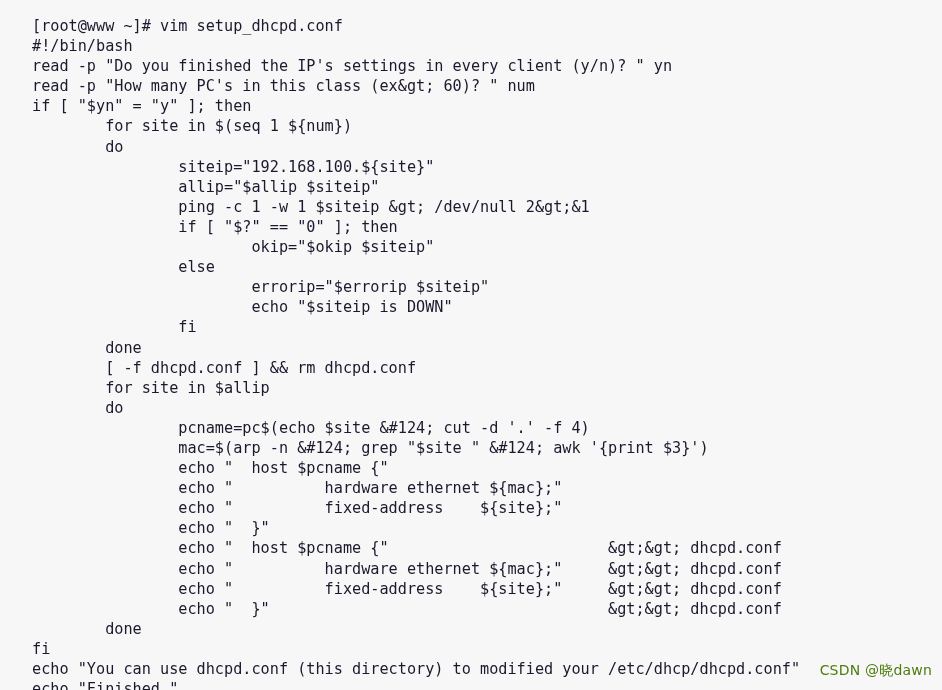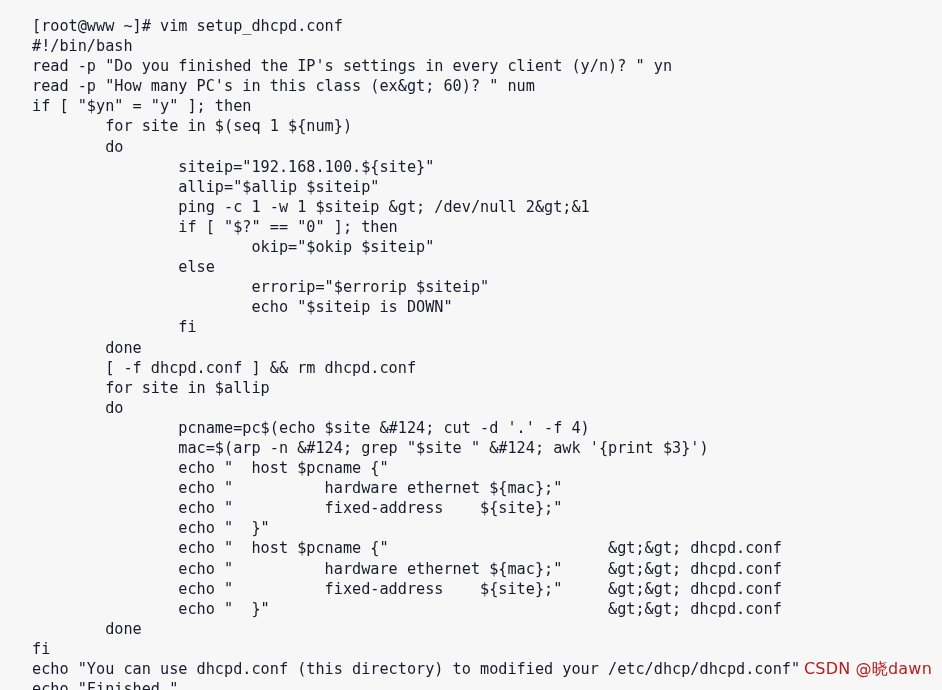--- a/index.html
+++ b/index.html
@@ -40,22 +40,22 @@
     font-family: "DejaVu Sans Mono", "Liberation Mono", monospace;
     font-size: 15.2px;
     line-height: 20.1px;
     color: #1a1a2e;
   }
   #watermark {
     position: absolute;
     right: 10px;
     bottom: 10px;
     font-family: "DejaVu Sans", "Liberation Sans", sans-serif;
-    font-size: 16px;
-    color: #b91c1c;
+    font-size: 14px;
+    color: #4d7c0f;
     white-space: nowrap;
     letter-spacing: 0.2px;
   }
 </style>
 </head>
 <body>
 
 <div id="terminal">
   <pre class="code-block" id="code"><span class="code-line">[root@www ~]# vim setup_dhcpd.conf</span><span class="code-line">#!/bin/bash</span><span class="code-line">read -p "Do you finished the IP's settings in every client (y/n)? " yn</span><span class="code-line">read -p "How many PC's in this class (ex&amp;gt; 60)? " num</span><span class="code-line">if [ "$yn" = "y" ]; then</span><span class="code-line">        for site in $(seq 1 ${num})</span><span class="code-line">        do</span><span class="code-line">                siteip="192.168.100.${site}"</span><span class="code-line">                allip="$allip $siteip"</span><span class="code-line">                ping -c 1 -w 1 $siteip &amp;gt; /dev/null 2&amp;gt;&amp;1</span><span class="code-line">                if [ "$?" == "0" ]; then</span><span class="code-line">                        okip="$okip $siteip"</span><span class="code-line">                else</span><span class="code-line">                        errorip="$errorip $siteip"</span><span class="code-line">                        echo "$siteip is DOWN"</span><span class="code-line">                fi</span><span class="code-line">        done</span><span class="code-line">        [ -f dhcpd.conf ] &amp;&amp; rm dhcpd.conf</span><span class="code-line">        for site in $allip</span><span class="code-line">        do</span><span class="code-line">                pcname=pc$(echo $site &amp;#124; cut -d '.' -f 4)</span><span class="code-line">                mac=$(arp -n &amp;#124; grep "$site " &amp;#124; awk '{print $3}')</span><span class="code-line">                echo "  host $pcname {"</span><span class="code-line">                echo "          hardware ethernet ${mac};"</span><span class="code-line">                echo "          fixed-address    ${site};"</span><span class="code-line">                echo "  }"</span><span class="code-line">                echo "  host $pcname {"                        &amp;gt;&amp;gt; dhcpd.conf</span><span class="code-line">                echo "          hardware ethernet ${mac};"     &amp;gt;&amp;gt; dhcpd.conf</span><span class="code-line">                echo "          fixed-address    ${site};"     &amp;gt;&amp;gt; dhcpd.conf</span><span class="code-line">                echo "  }"                                     &amp;gt;&amp;gt; dhcpd.conf</span><span class="code-line">        done</span><span class="code-line">fi</span><span class="code-line">echo "You can use dhcpd.conf (this directory) to modified your /etc/dhcp/dhcpd.conf"</span><span class="code-line">echo "Finished."</span></pre>
   <div id="watermark">CSDN @晓dawn</div>

